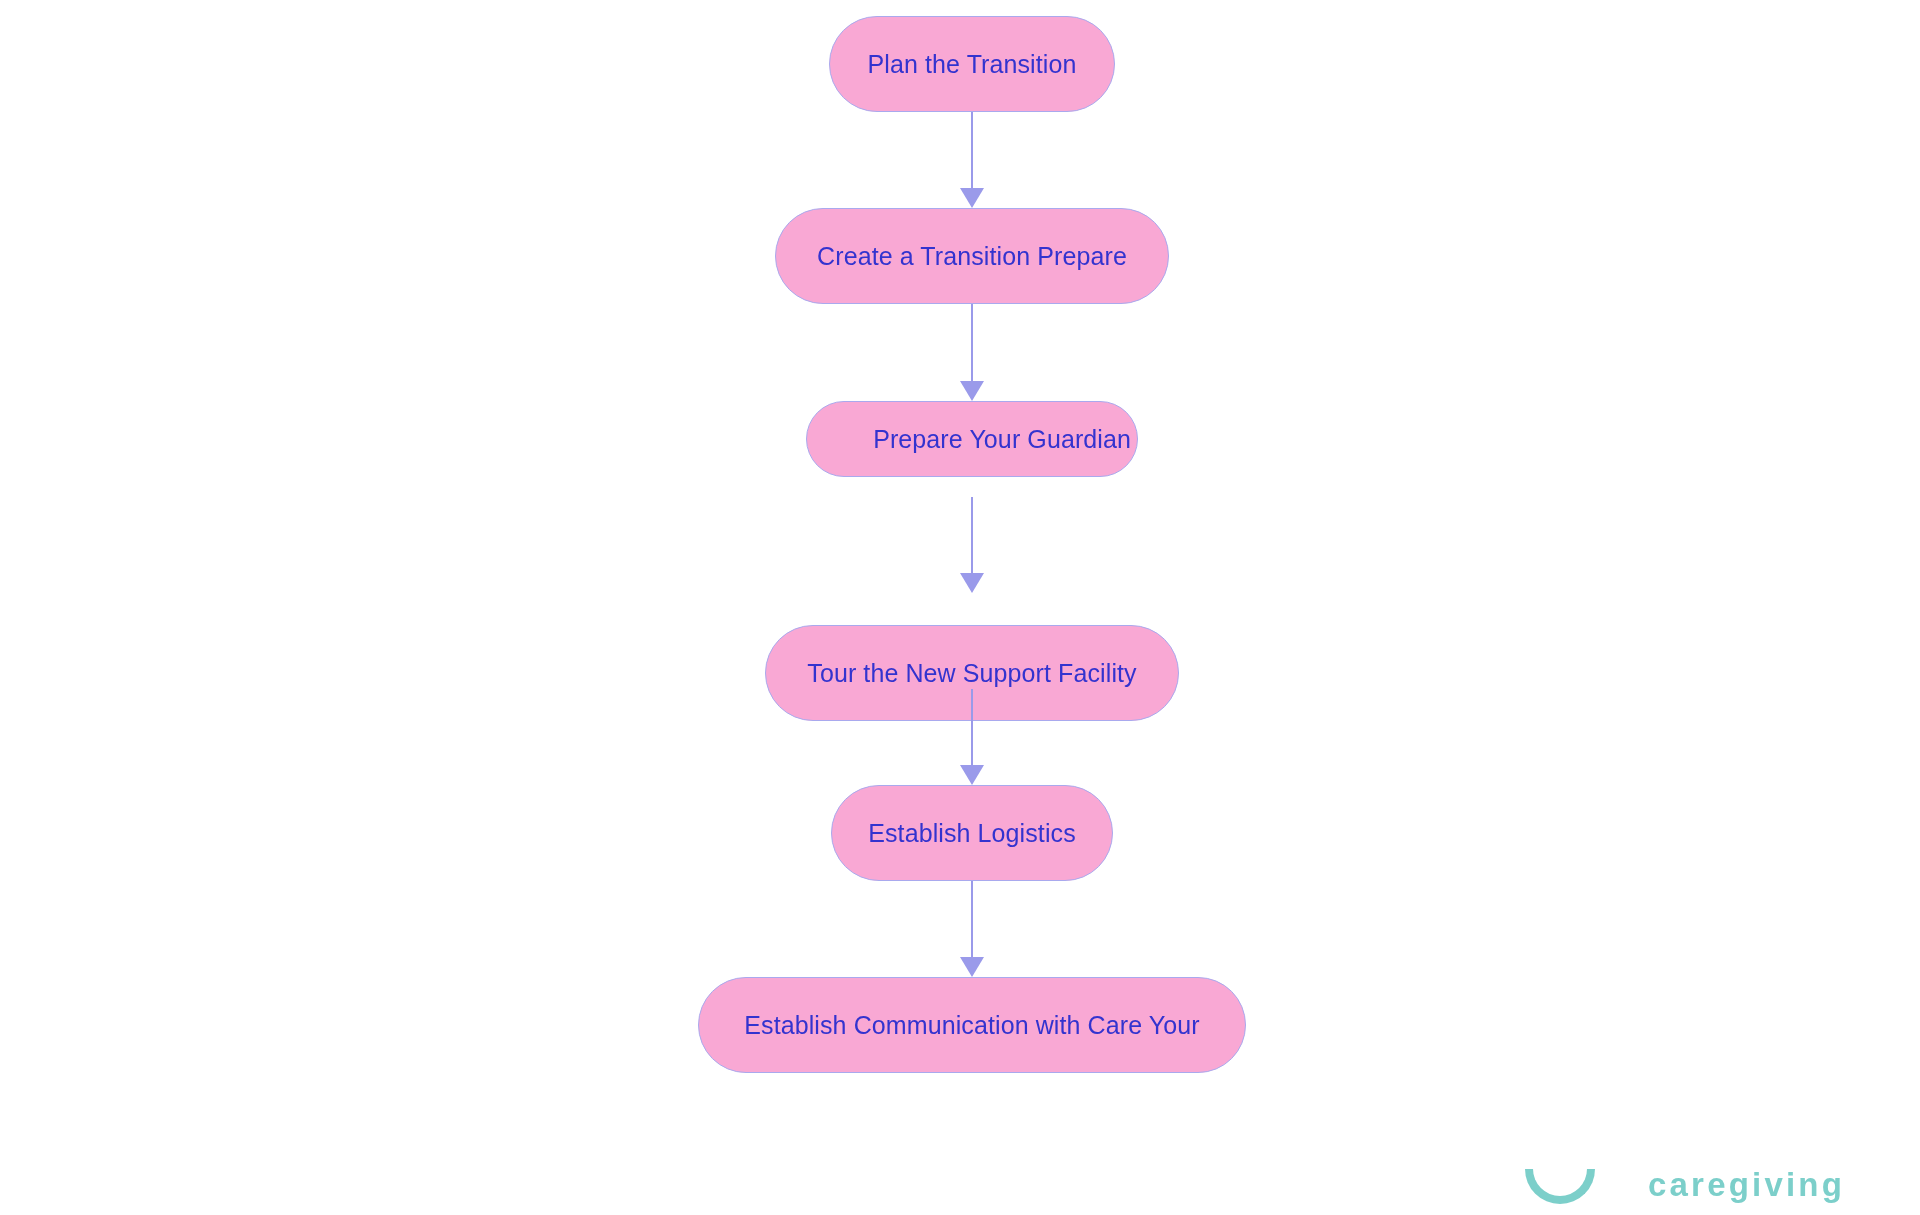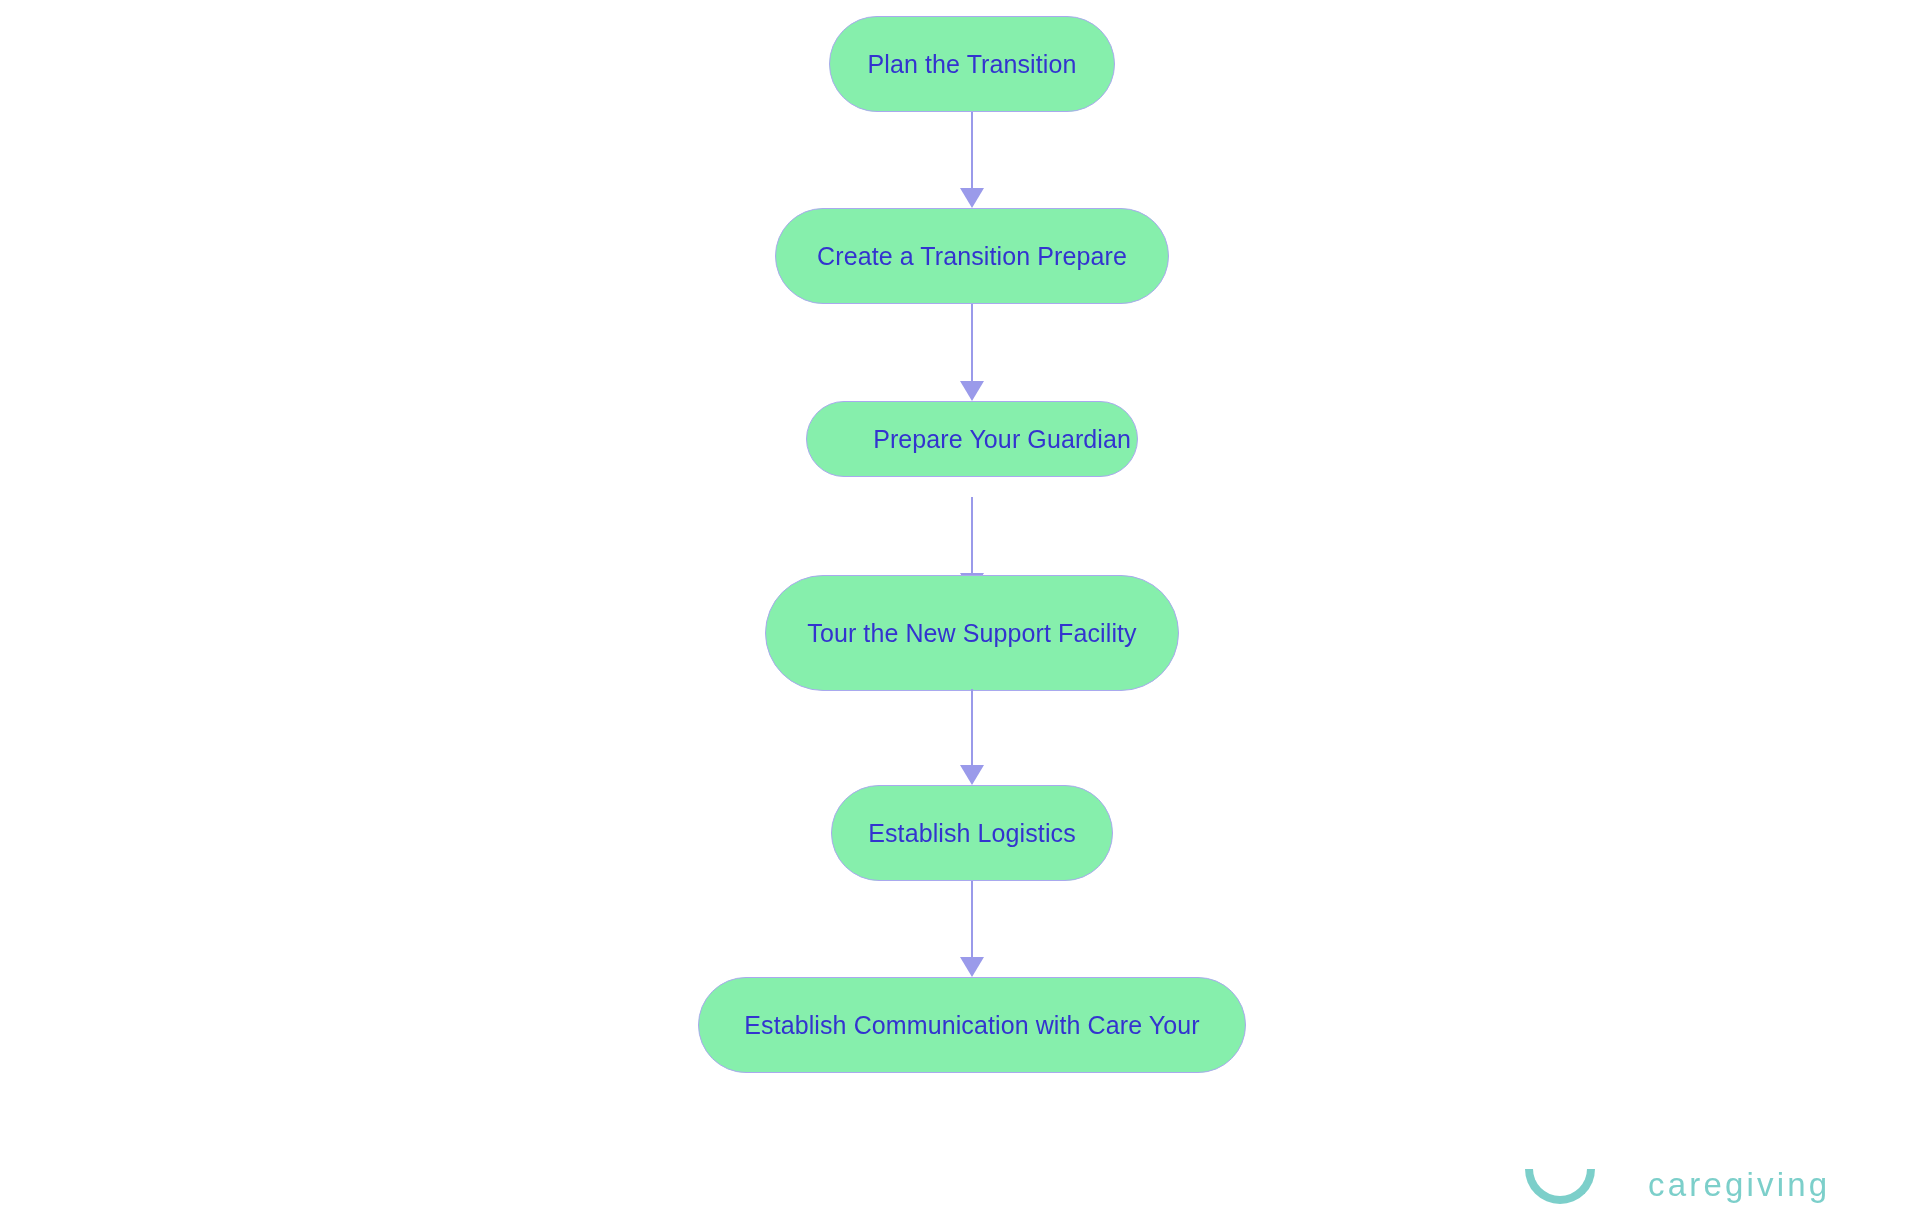--- a/index.html
+++ b/index.html
@@ -21,21 +21,21 @@
     left: 0;
     top: 0;
     width: 1920px;
     height: 1215px;
   }
 
   
   .node {
     position: absolute;
     box-sizing: border-box;
-    background: #86efac;
+    background: #f9a8d4;
     border: 1.6px solid #a9a9ee;
     border-radius: 999px;
     display: flex;
     align-items: center;
     justify-content: center;
     color: #3333cf;
     font-size: 25px;
     font-weight: 400;
     letter-spacing: 0.1px;
     white-space: nowrap;
@@ -98,21 +98,21 @@
     height: 27px;
     border: 8px solid #7ccfca;
     border-top: none;
     border-radius: 0 0 54px 54px;
   }
   .logo-subtext {
     position: absolute;
     left: 224px;
     top: 63px;
     font-size: 33px;
-    font-weight: 400;
+    font-weight: 700;
     letter-spacing: 3.2px;
     color: #7ccfca;
     line-height: 1;
     white-space: nowrap;
   }
 </style>
 </head>
 <body>
 
 <div id="flow-canvas">
@@ -137,21 +137,21 @@
 
   <div class="node" style="left:806px; top:401px; width:332px; height:76px;justify-content:flex-end;">
     <span class="node-label">Prepare Your Guardian</span>
   </div>
 
   <div class="connector" style="left:952px; top:497px; height:96px;">
     <div class="conn-line" style="height:76px;"></div>
     <div class="conn-head" style="top:76px;"></div>
   </div>
 
-  <div class="node" style="left:765px; top:575px; width:414px; height:116px;">
+  <div class="node" style="left:765px; top:625px; width:414px; height:96px;">
     <span class="node-label">Tour the New Support Facility</span>
   </div>
 
   <div class="connector" style="left:952px; top:689px; height:96px;">
     <div class="conn-line" style="height:76px;"></div>
     <div class="conn-head" style="top:76px;"></div>
   </div>
 
   <div class="node" style="left:831px; top:785px; width:282px; height:96px;">
     <span class="node-label">Establish Logistics</span>

